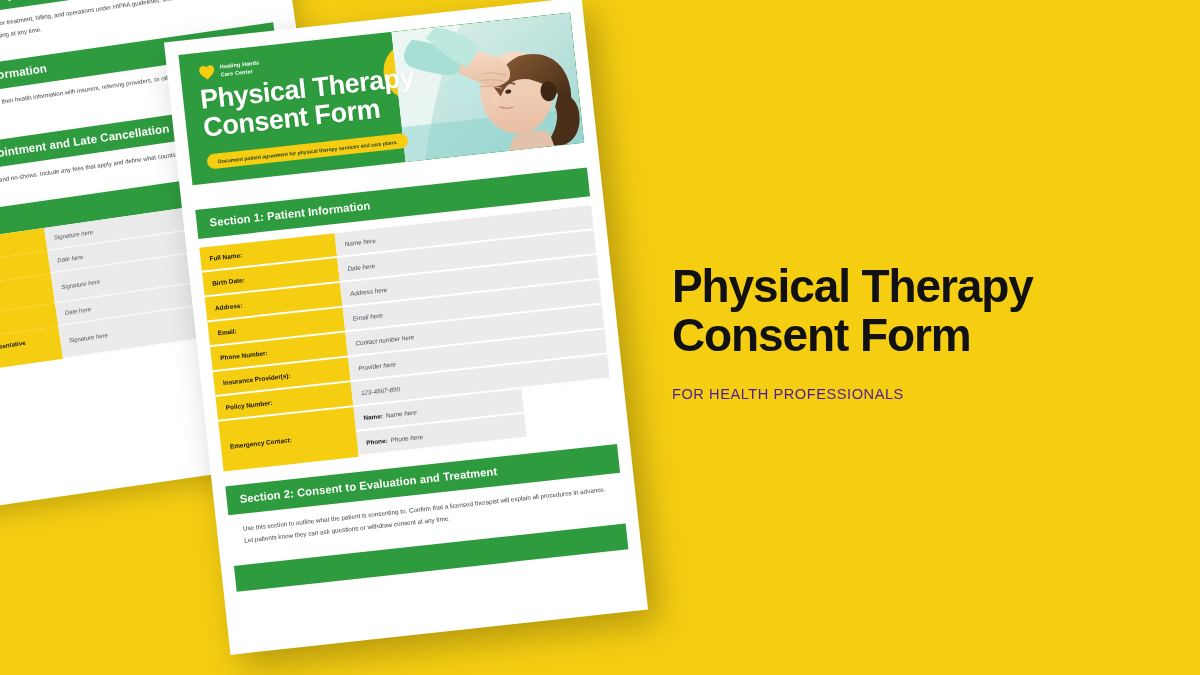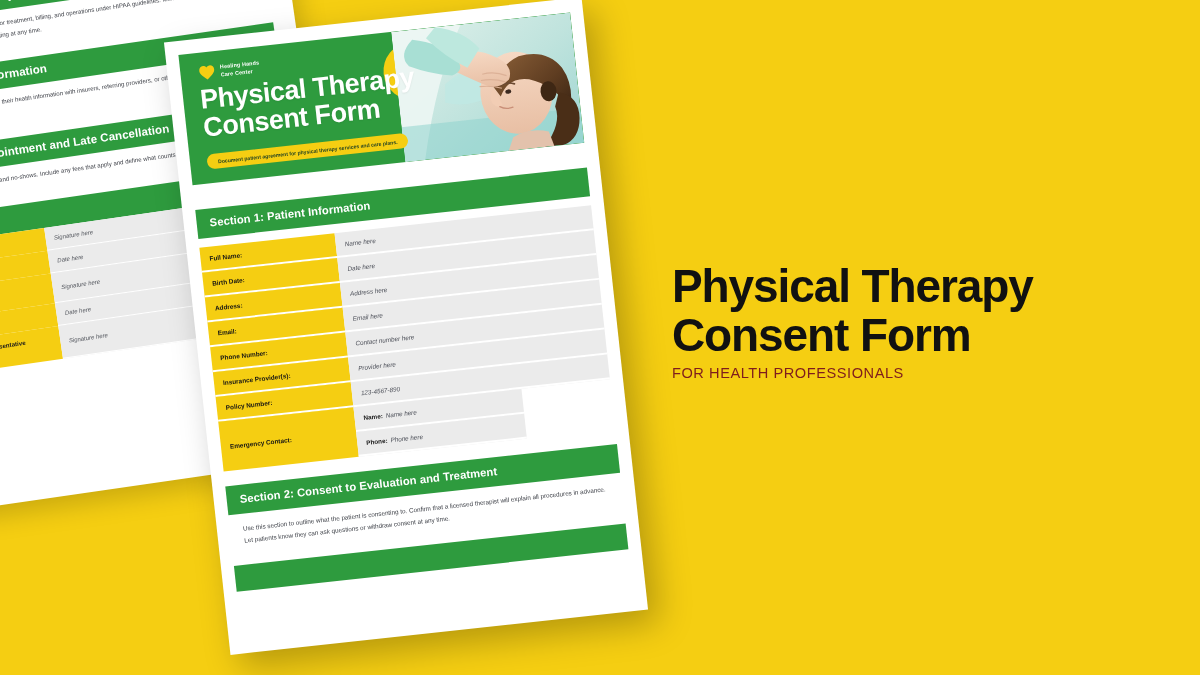--- a/index.html
+++ b/index.html
@@ -202,22 +202,22 @@
   }
   #main-title {
     color: #111111;
     font-size: 46px;
     font-weight: bold;
     line-height: 1.07;
     letter-spacing: -1.1px;
     white-space: pre-line;
   }
   #main-subtitle {
-    margin-top: 5px;
-    color: #7f1d1d;
+    margin-top: 26px;
+    color: #4c1d95;
     font-size: 14.6px;
     letter-spacing: .55px;
   }
 </style>
 </head>
 <body>
 
 <div id="stage">
 
   <div id="back-doc">

